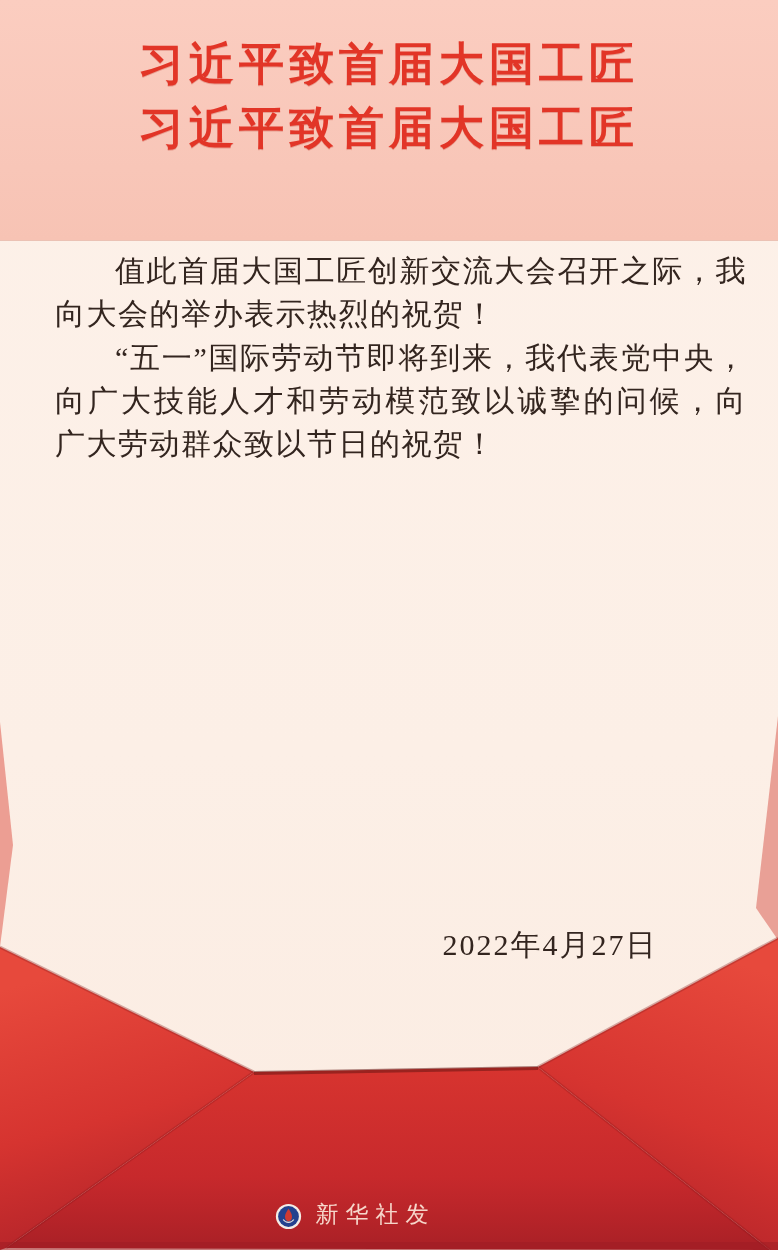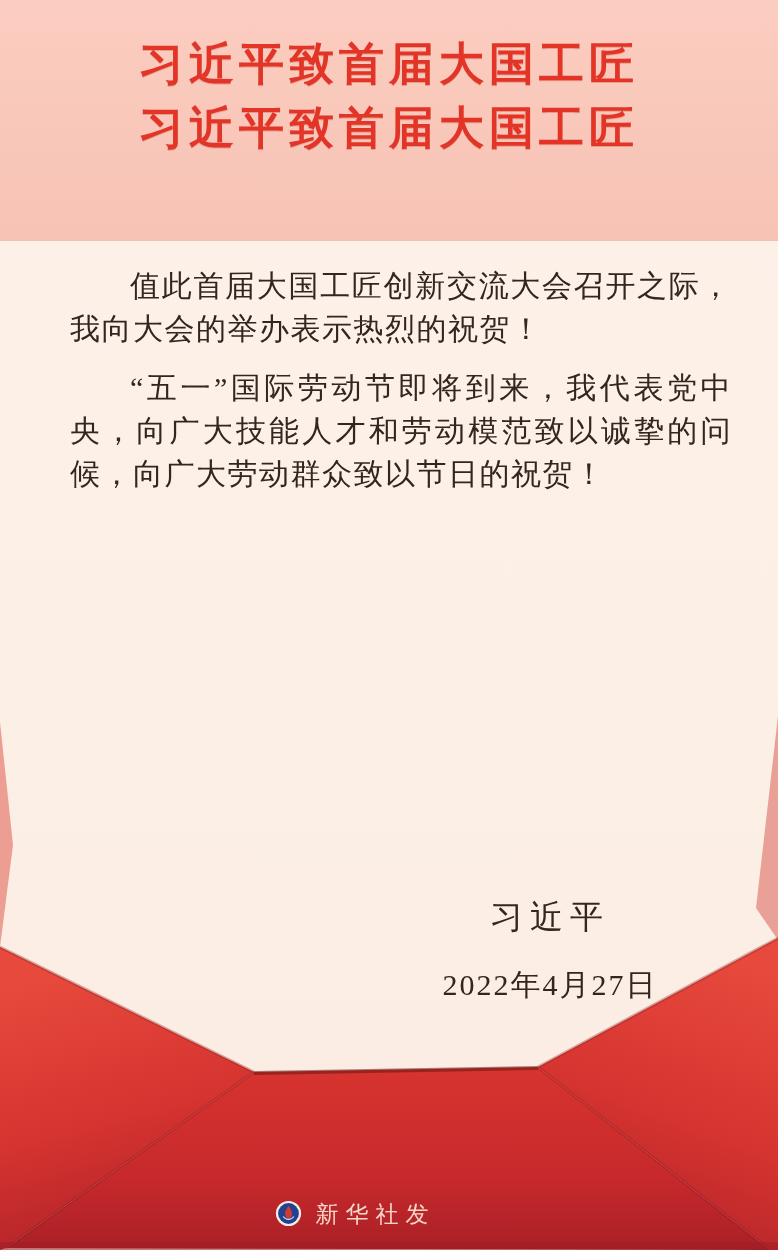--- a/index.html
+++ b/index.html
@@ -24,36 +24,36 @@
     text-shadow:0 1px 0 rgba(180,30,20,.25);
   }
   .title-line.first{padding-top:32px;}
   
   .letter-text{
     position:absolute;left:55px;top:249px;width:692px;
     font-size:30px;line-height:43.3px;letter-spacing:1.5px;
     color:#33251f;
     text-align:justify;
   }
-  .letter-text p{margin:15px;text-indent:2em;}
+  .letter-text p{margin:0;text-indent:2em;}
   .sig-block{
     position:absolute;left:420px;top:897px;width:260px;
     text-align:center;color:#33251f;
   }
   .sig-name{font-size:33px;letter-spacing:7px;line-height:40px;}
   .sig-date{font-size:30px;letter-spacing:2px;line-height:40px;margin-top:28px;}
   
   .envelope-svg{
     position:absolute;left:0;top:0;width:778px;height:1250px;
     pointer-events:none;
   }
   
   .credit{
     position:absolute;left:0;top:1200px;width:710px;
-    display:flex;align-items:flex-start;justify-content:center;gap:14px;
+    display:flex;align-items:flex-end;justify-content:center;gap:14px;
   }
   .credit-text{
     font-size:23px;letter-spacing:7px;color:#f6d6ca;line-height:30px;
   }
   .emblem{width:27px;height:27px;display:block;}
 </style>
 </head>
 <body>
 
 <div class="page">
@@ -62,21 +62,20 @@
     <div class="title-line first">习近平致首届大国工匠</div>
     <div class="title-line">习近平致首届大国工匠</div>
   </div>
 
   <div class="letter-text">
     <p>值此首届大国工匠创新交流大会召开之际，我向大会的举办表示热烈的祝贺！</p>
     <p>“五一”国际劳动节即将到来，我代表党中央，向广大技能人才和劳动模范致以诚挚的问候，向广大劳动群众致以节日的祝贺！</p>
   </div>
 
   <div class="sig-block">
-    <div class="sig-name">习近平</div>
     <div class="sig-date">2022年4月27日</div>
   </div>
 
   <svg class="envelope-svg" viewBox="0 0 778 1250" aria-hidden="true">
     <defs>
       <linearGradient id="gradLeft" gradientUnits="userSpaceOnUse" x1="40" y1="980" x2="110" y2="1245">
         <stop offset="0" stop-color="#e7493c"></stop>
         <stop offset="0.55" stop-color="#d63430"></stop>
         <stop offset="1" stop-color="#b22329"></stop>
       </linearGradient>

